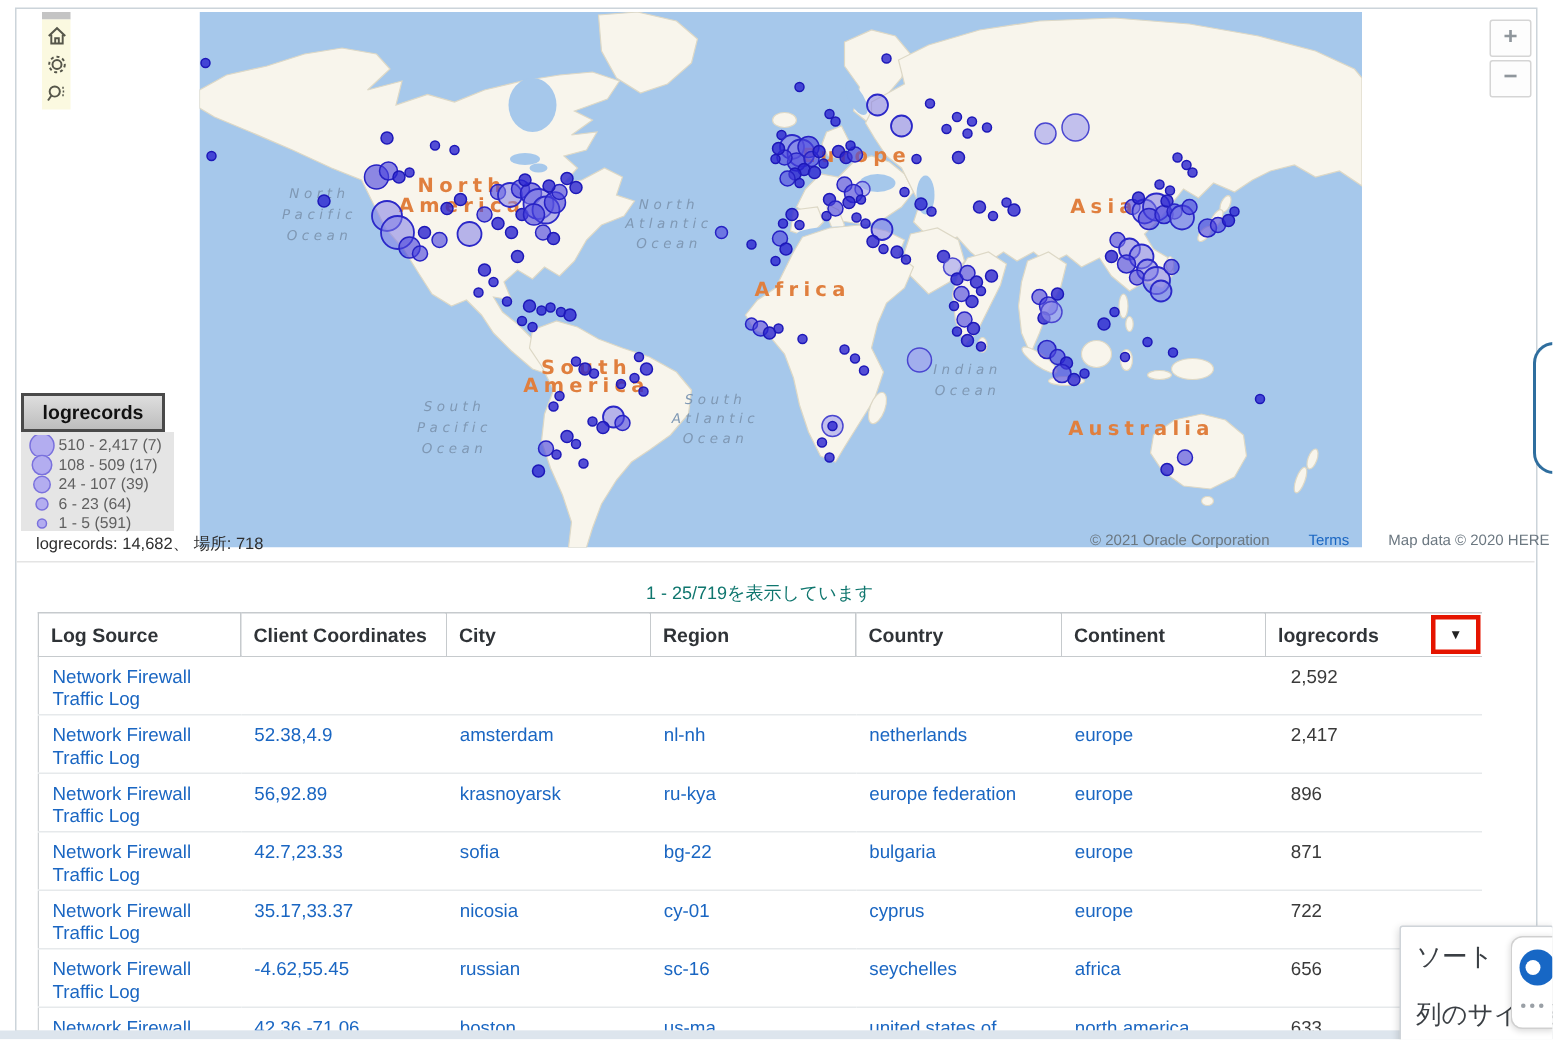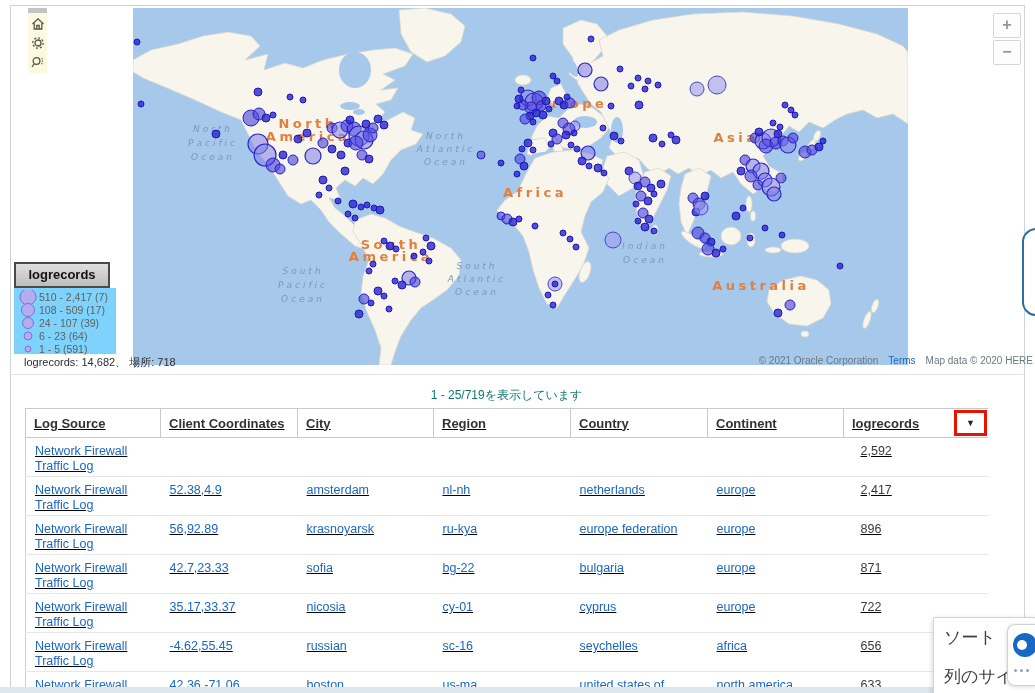--- a/index.html
+++ b/index.html
@@ -26,36 +26,36 @@
   .tool-btn svg{stroke:#56564a;fill:none;stroke-width:1.3;}
 
   
   .zoom-btn{position:absolute;left:993px;width:26px;height:23px;background:#fdfdfd;border:1px solid #d5d5d5;border-radius:2px;color:#8f969c;font-size:16px;font-weight:bold;text-align:center;line-height:21px;cursor:pointer;}
   #zoom-in{top:13px;} #zoom-out{top:40px;}
 
   .drawer-tab{position:absolute;left:1022px;top:228px;width:14px;height:84px;background:#fff;border:2px solid #2f6e9e;border-right:none;border-radius:14px 0 0 14px;}
 
   
   .legend-title{position:absolute;left:14px;top:262px;width:92px;height:22px;border:2px solid #4a4a4a;background:linear-gradient(#dedede,#bdbdbd);font-size:13px;font-weight:bold;color:#111;text-align:center;line-height:22px;}
-  .legend-panel{position:absolute;left:14px;top:288px;width:102px;height:66px;background:#7dd3fc;padding-top:2px;box-sizing:border-box;}
+  .legend-panel{position:absolute;left:14px;top:288px;width:102px;height:66px;background:#e5e5e5;padding-top:2px;box-sizing:border-box;}
   .legend-row{display:flex;align-items:center;height:13px;padding-left:3px;}
   .legend-row svg{flex:0 0 22px;}
   .legend-bubble{fill:#b3adf0;stroke:#7a71dd;stroke-width:1;}
   .legend-label{font-size:10.5px;color:#606060;white-space:nowrap;}
   .legend-summary{position:absolute;left:24px;top:355px;font-size:11px;color:#2e2e2e;white-space:nowrap;}
 
   
-  .attribution{position:absolute;top:355px;right:2px;font-size:10px;color:#6b7780;display:flex;gap:10px;align-items:center;}
+  .attribution{position:absolute;top:355px;right:2px;font-size:10px;color:#6b7780;display:flex;gap:26px;align-items:center;}
   .attribution .terms-link{color:#1a66c2;cursor:pointer;}
 
   .divider{position:absolute;left:11px;top:374px;width:1012px;height:1px;background:#e4e4e4;}
 
   
   .pagination{position:absolute;left:25px;top:387px;width:963px;text-align:center;font-size:12px;color:#0f766e;}
-  .table-wrap{position:absolute;left:25px;top:408px;width:963px;height:279px;overflow:hidden;text-decoration:underline;}
+  .table-wrap{position:absolute;left:25px;top:408px;width:963px;height:279px;overflow:hidden;}
   table{border-collapse:collapse;width:963px;table-layout:fixed;background:#fff;border:1px solid #cfd3d6;}
   th{height:29px;box-sizing:border-box;border:1px solid #c6cacd;font-size:13px;font-weight:bold;color:#2f3337;text-align:left;padding:0 8px;position:relative;background:#fff;}
   td{height:39px;box-sizing:border-box;border-bottom:1px solid #e6e9eb;vertical-align:top;padding:6px 8px 0 9px;font-size:12.5px;line-height:15px;}
   td.num{padding-left:17px;color:#3a3a3a;}
   .cell-link{color:#1a66c2;cursor:pointer;}
   .red-highlight{position:absolute;right:1px;top:1px;width:27px;height:20px;border:3px solid #e51400;display:flex;align-items:center;justify-content:center;background:#fff;}
   .sort-arrow{font-size:9px;color:#222;line-height:1;}
 
   
   .context-menu{position:absolute;left:933px;top:617px;width:101px;background:#fff;border:1px solid #cfd4d9;border-radius:2px;box-shadow:0 2px 6px rgba(0,0,0,.18);z-index:30;}

